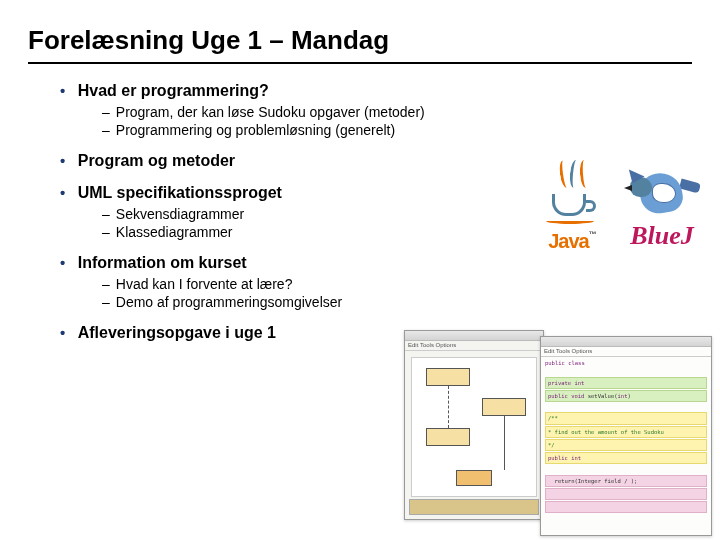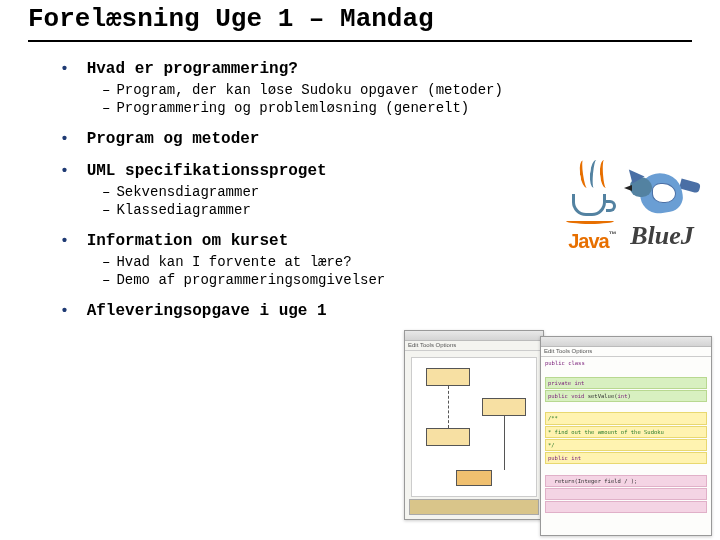--- a/index.html
+++ b/index.html
@@ -6,22 +6,21 @@
   body {
     width: 720px;
     height: 540px;
     background: #fff;
     font-family: Arial, Helvetica, sans-serif;
     color: #000;
     position: relative;
     overflow: hidden;
   }
   .slide {
-    padding: 4px 28px 20px 28px;
-    font-family: Liberation Mono, monospace;
+    padding: 25px 28px 20px 28px;
   }
   .title {
     font-size: 26px;
     font-weight: bold;
     padding-bottom: 6px;
     border-bottom: 2px solid #000;
     margin-bottom: 18px;
   }
   ul.bullets {
     list-style: none;
@@ -52,20 +51,21 @@
     margin-bottom: 2px;
   }
   .dash {
     margin-right: 6px;
   }
   .images-right {
     position: absolute;
     top: 160px;
     right: 18px;
     display: flex;
+    gap: 20px;
     align-items: center;
   }
   .java-logo {
     display: flex;
     flex-direction: column;
     align-items: center;
   }
   .java-cup {
     width: 60px;
     height: 70px;
@@ -179,21 +179,21 @@
     right: 2px; top: 18px;
     width: 20px; height: 10px;
     background: #4a6fa5;
     transform: rotate(15deg);
     border-radius: 0 4px 4px 0;
   }
   .bluej-text {
     font-family: "Times New Roman", serif;
     font-size: 26px;
     font-style: italic;
-    color: #404040;
+    color: #be185d;
     font-weight: bold;
     margin-top: -2px;
   }
   .ide-shot {
     position: absolute;
     right: 6px;
     bottom: 10px;
     width: 310px;
     height: 200px;
     display: flex;

